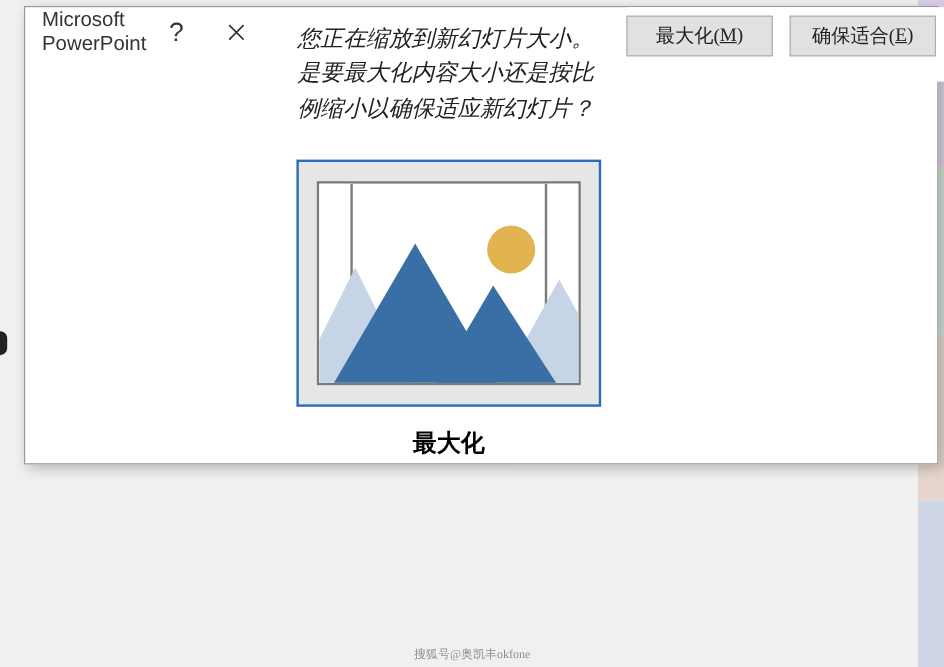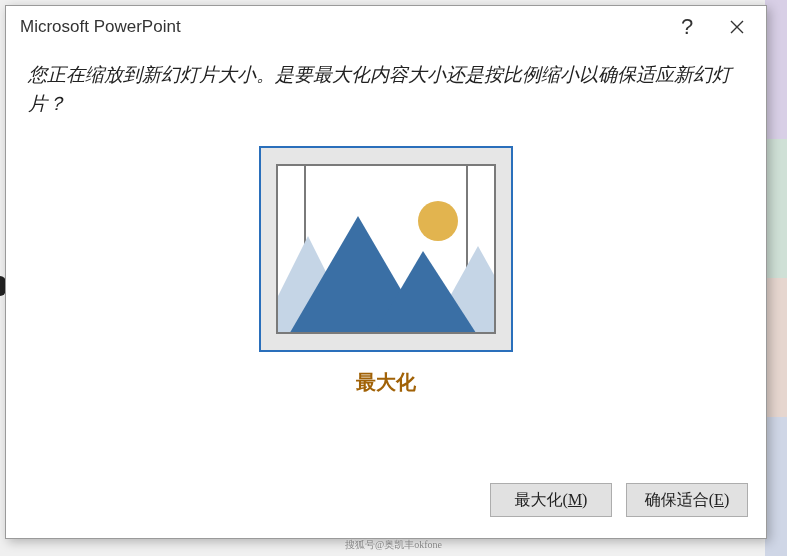--- a/index.html
+++ b/index.html
@@ -29,29 +29,29 @@
   .bg-left-dot {
     position: absolute;
     left: 0; top: 276px;
     width: 6px; height: 20px;
     background: #222;
     border-radius: 0 10px 10px 0;
   }
 
   .dialog {
     position: absolute;
-    left: 5px;
+    left: 20px;
     top: 5px;
     width: 762px;
-    height: 534px;
+    height: 382px;
     background: #ffffff;
     border: 1px solid #9a9a9a;
     box-shadow: 3px 3px 10px rgba(0,0,0,0.25);
     display: flex;
-    flex-direction: column;
+    flex-direction: row;
   }
   .titlebar {
     height: 42px;
     display: flex;
     align-items: center;
     padding: 0 4px 0 14px;
     font-size: 17px;
     color: #333;
   }
   .titlebar .title { flex: 1; }
@@ -140,21 +140,21 @@
     background: #fff;
     border: 0 solid #7a7a7a;
   }
   .slide.fit .stripe-t { top: 0; border-bottom-width: 2px; }
   .slide.fit .stripe-b { bottom: 0; border-top-width: 2px; }
 
   .option-label {
     margin-top: 18px;
     font-size: 20px;
     font-weight: 700;
-    color: #a16207;
+    color: #000000;
   }
 
   .button-row {
     height: 62px;
     border-top: 0 solid #ddd;
     display: flex;
     justify-content: flex-end;
     align-items: center;
     gap: 14px;
     padding: 0 18px 14px 0;

